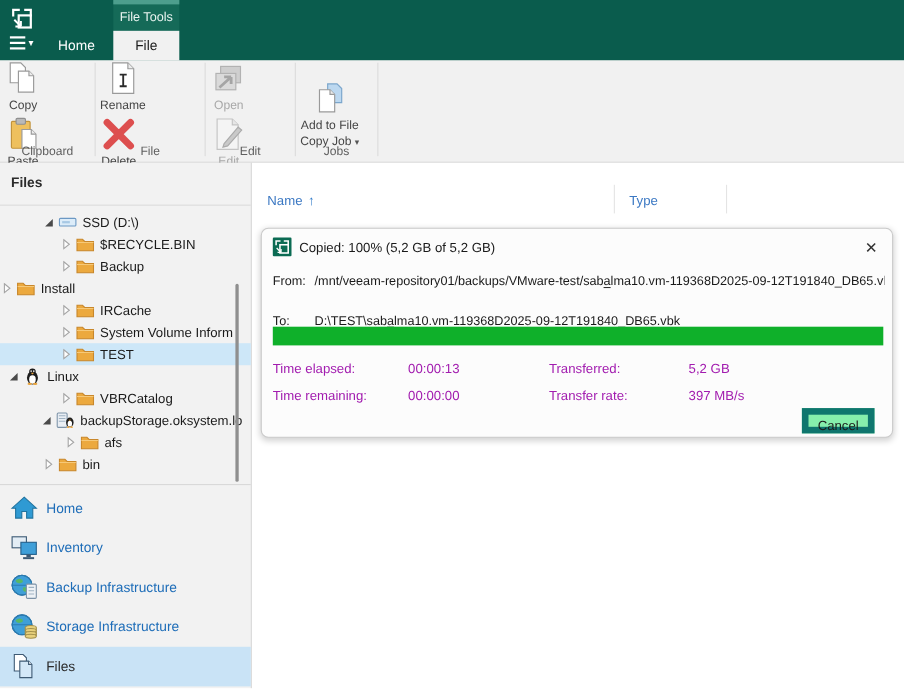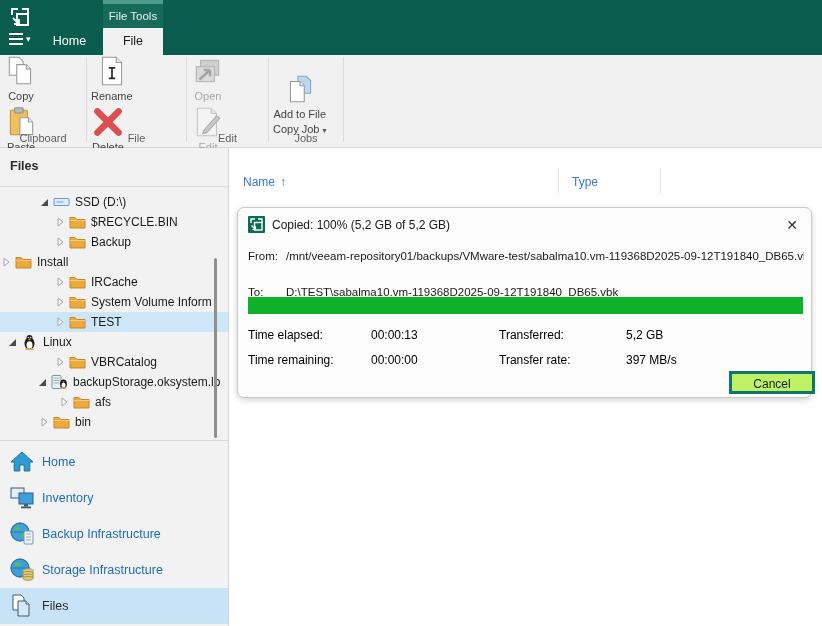--- a/index.html
+++ b/index.html
@@ -61,22 +61,22 @@
   
   .dialog { position:absolute; left:8px; top:59px; width:575px; height:191px; background:#fcfcfc; border:1px solid #c9c9c9; border-radius:7px; box-shadow:0 2px 6px rgba(0,0,0,0.18);padding-left:16px; }
   .dlg-icon { position:absolute; left:10px; top:8px; width:17px; height:17px; background:#0b6b53; border-radius:1px; }
   .dlg-title { position:absolute; left:34px; top:10px; font-size:12px; color:#1a1a1a; }
   .dlg-close { position:absolute; right:9px; top:7px; width:20px; height:20px; font-size:14px; color:#333; text-align:center; line-height:20px; }
   .dlg-row { position:absolute; left:10px; width:556px; white-space:nowrap; overflow:hidden; font-size:11.5px; }
   .dlg-from { top:42px; } .dlg-to { top:64px;margin-top:14px; }
   .dlg-label { display:inline-block; width:38px; }
   .u-char { text-decoration:underline; text-underline-offset:1.5px; }
   .dlg-bar { position:absolute; left:10px; top:89px; width:555px; height:17px; background:#0fb02a; }
-  .stat { position:absolute; font-size:12px; color:#000000; }
-  .cancel-btn { position:absolute; left:491px; top:163px; width:86px; height:23px; background:#bef264; border:3px solid #0f766e; font-size:12px; color:#1a1a1a; text-align:center; line-height:21px; }
+  .stat { position:absolute; font-size:12px; color:#a21caf; }
+  .cancel-btn { position:absolute; left:491px; top:163px; width:66px; height:23px; background:#86efac; border:6px solid #0f766e; font-size:12px; color:#1a1a1a; text-align:center; line-height:21px; }
 </style>
 </head>
 <body>
 
 <div class="app">
 
   <div class="titlebar">
     <svg class="app-logo" viewBox="0 0 22 22">
       <path d="M3 9 V3 h6" fill="none" stroke="#fff" stroke-width="2"></path>
       <path d="M13 3 h6 v6" fill="none" stroke="#fff" stroke-width="2"></path>

